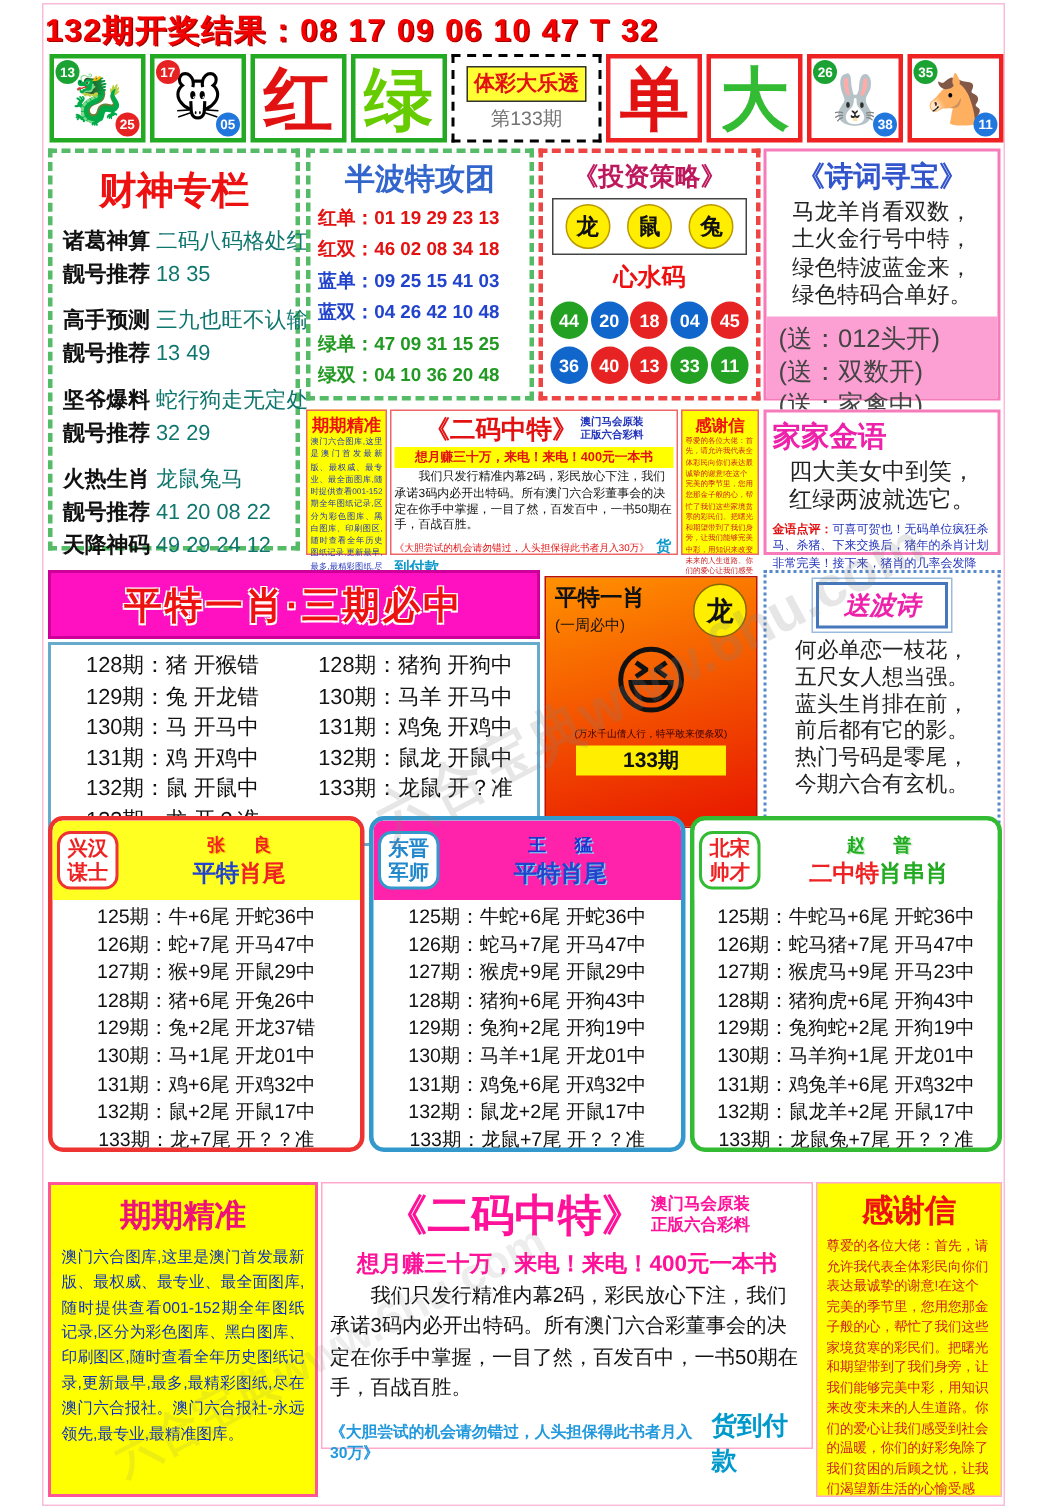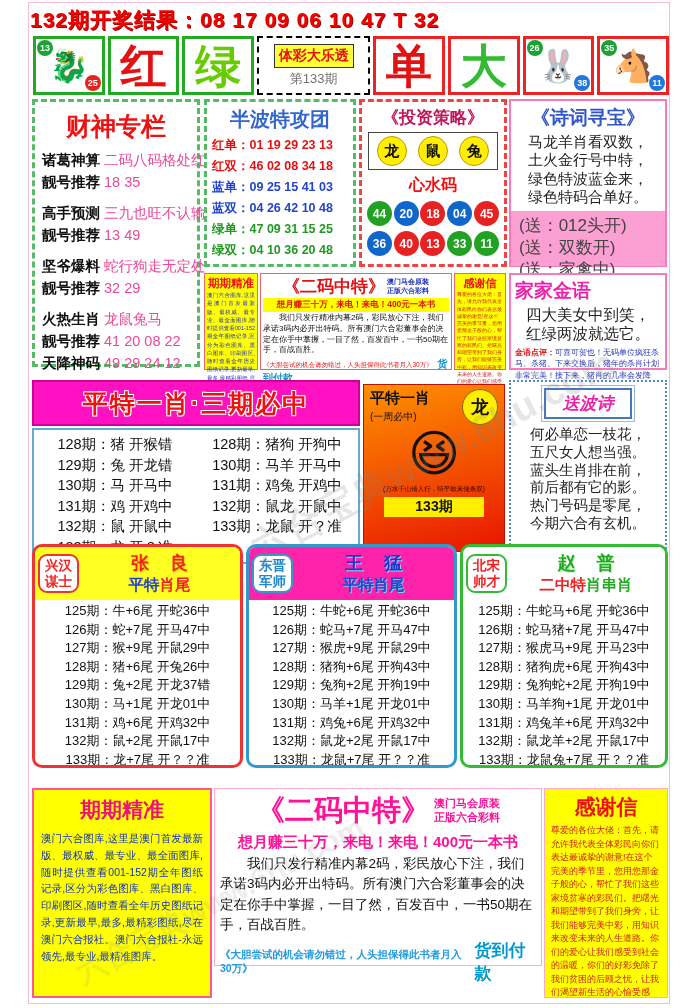--- a/index.html
+++ b/index.html
@@ -27,21 +27,21 @@
                 font-size:14px;padding:2px 4px;white-space:nowrap;}
   .center-issue{font-size:13px;color:#737373;}
   
   .sec{background:#fff;}
   
   .caishen{left:32px;top:99px;width:168px;height:268px;border:3px dashed #55bb66;padding:6px 7px;}
   .caishen .sec-title{font-size:25px;font-weight:bold;text-align:center;color:#ee1111;margin:2px 0 8px;}
   .cs-line{font-size:14.5px;margin:3px 0;white-space:nowrap;}
   .cs-line.c-gap{margin-top:12px;}
   .cs-label{font-weight:bold;color:#111;margin-right:4px;}
-  .cs-value{color:#ec4899;}
+  .cs-value{color:#0f766e;}
   
   .banbo{left:204px;top:99px;width:152px;height:168px;border:3px dashed #55bb66;padding:4px 5px;}
   .banbo .sec-title{font-size:20px;font-weight:bold;text-align:center;color:#3366cc;margin:0 0 4px;}
   .bb-row{font-size:12.5px;font-weight:bold;margin:4px 0;white-space:nowrap;}
   .bb-row.c-red{color:#e31212;} .bb-row.c-blue{color:#2244cc;} .bb-row.c-green{color:#229922;}
   
   .touzi{left:359px;top:99px;width:148px;height:168px;border:3px dashed #ee4444;padding:3px 4px;}
   .touzi .sec-title{font-size:17px;font-weight:bold;text-align:center;color:#be185d;margin:1px 0 3px;}
   .zo-box{border:1.5px solid #444;margin:0 2px;padding:3px 2px;display:flex;justify-content:space-around;}
   .zball{width:28px;height:28px;border-radius:50%;background:#ffee00;border:1px solid #bb9900;
@@ -105,21 +105,21 @@
   .sb-titlebox{width:84px;margin:2px auto 7px;border:2px solid #4477bb;box-shadow:0 0 0 2px #fff,0 0 0 3px #99bbdd;
                text-align:center;padding:2px 0;}
   .sb-title{color:#ee22aa;font-weight:bold;font-style:italic;font-size:17px;}
   .sb-poem{font-size:14.5px;color:#222;text-align:center;line-height:1.23;}
   
   .tbl{top:544px;height:224px;border-radius:10px;overflow:hidden;background:#fff;}
   .tbl-head{height:49px;display:flex;align-items:center;padding:2px 3px;gap:3px;}
   .tbl-badge{background:#fff;border-radius:9px;padding:2px 5px;font-weight:bold;font-size:13.5px;
              line-height:1.15;text-align:center;white-space:nowrap;}
   .tbl-right{flex:1;text-align:center;}
-  .tbl-name{font-weight:bold;font-size:18px;letter-spacing:8px;text-indent:8px;}
+  .tbl-name{font-weight:bold;font-size:12px;letter-spacing:8px;text-indent:8px;font-family:Liberation Serif, serif;}
   .tbl-type{font-weight:bold;font-size:15.5px;}
   .tbl-rows{padding-top:2px;}
   .tbl-row{font-size:13px;color:#111;text-align:center;line-height:18.6px;white-space:nowrap;}
   .t1{left:32px;width:211px;border:3px solid #ee3333;}
   .t1 .tbl-head{background:#ffff22;}
   .t1 .tbl-badge{border:2px solid #ee3333;color:#ee2222;}
   .t1 .tbl-name{color:#ee2222;text-shadow:1px 1px 0 #ffcc00;}
   .t1 .type-a{color:#2244cc;} .t1 .type-b{color:#ee2222;}
   .t2{left:246px;width:211px;border:3px solid #3399cc;}
   .t2 .tbl-head{background:#ff22aa;}
@@ -160,20 +160,25 @@
 
   <div class="hdr abs">132期开奖结果：08 17 09 06 10 47 T 32</div>
 
   <div class="cards abs">
     <div class="card">
       <span class="badge tl c-g">13</span>
       <span class="animal">🐉</span>
       <span class="badge br c-r">25</span>
     </div>
     <div class="card">
+      <span class="badge tl c-r">17</span>
+      <span class="animal">🐭</span>
+      <span class="badge br c-b">05</span>
+    </div>
+    <div class="card">
       <span class="bigchar ch-red">红</span>
     </div>
     <div class="card">
       <span class="bigchar ch-green">绿</span>
     </div>
     <div class="card center-card">
       <div class="center-title">体彩大乐透</div>
       <div class="center-issue">第133期</div>
     </div>
     <div class="card b-red">

